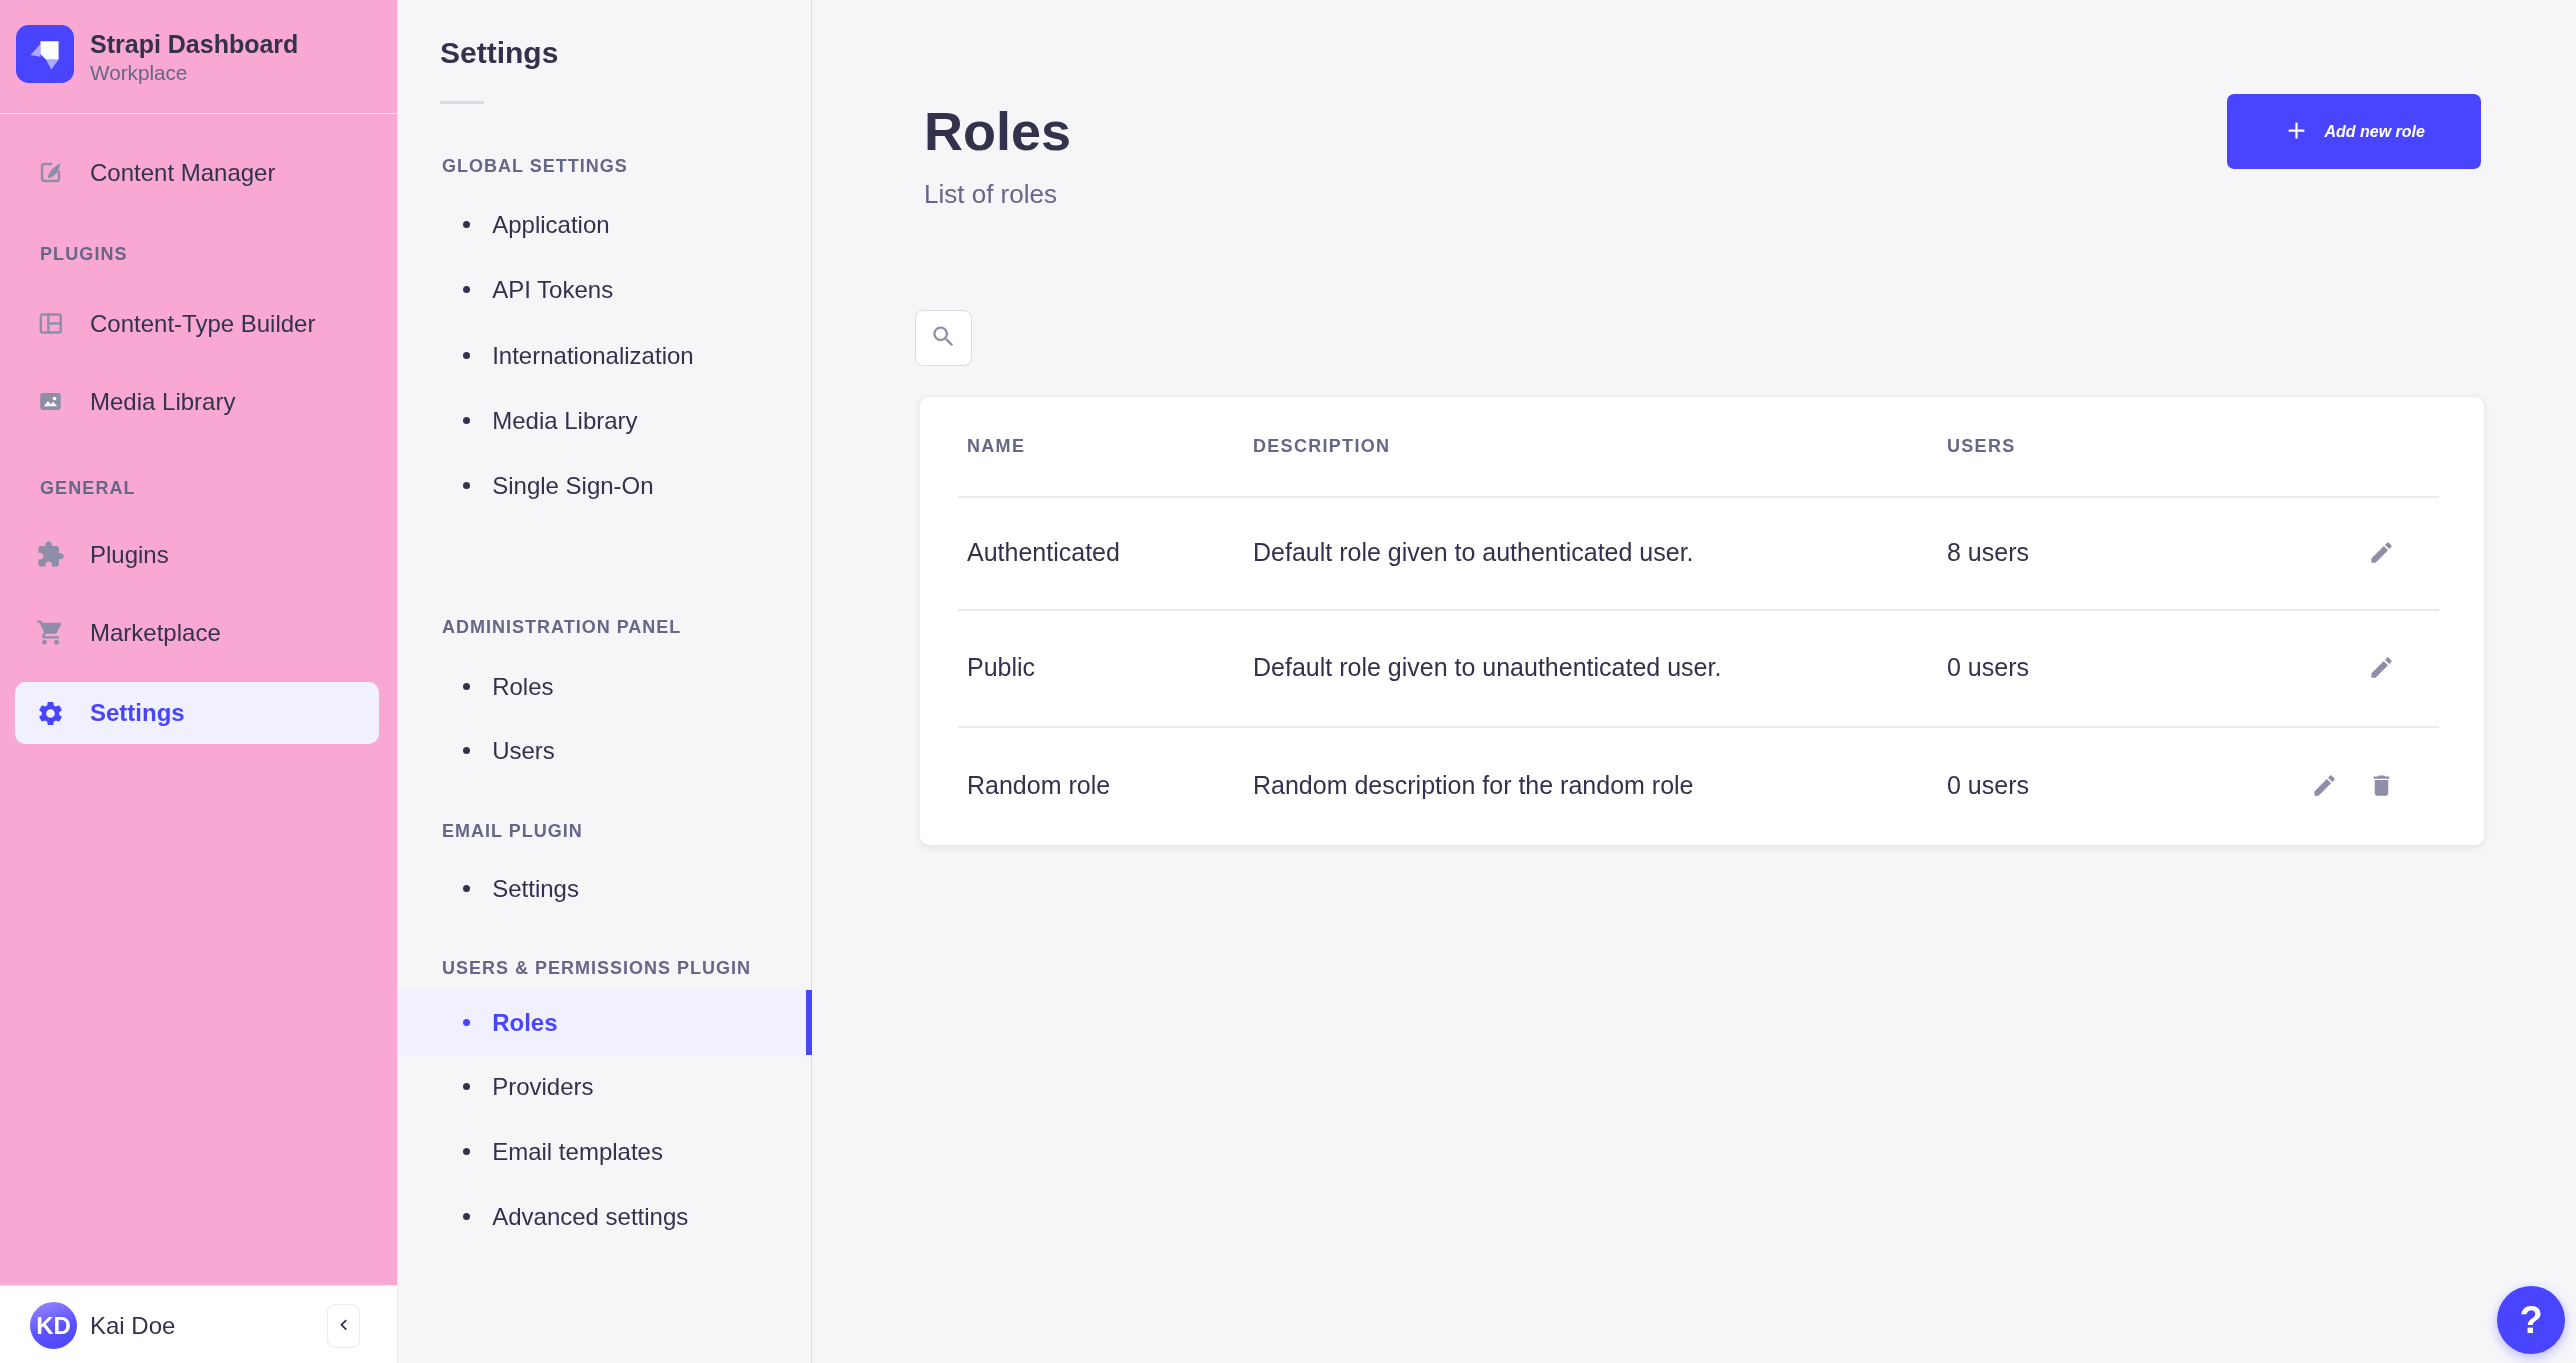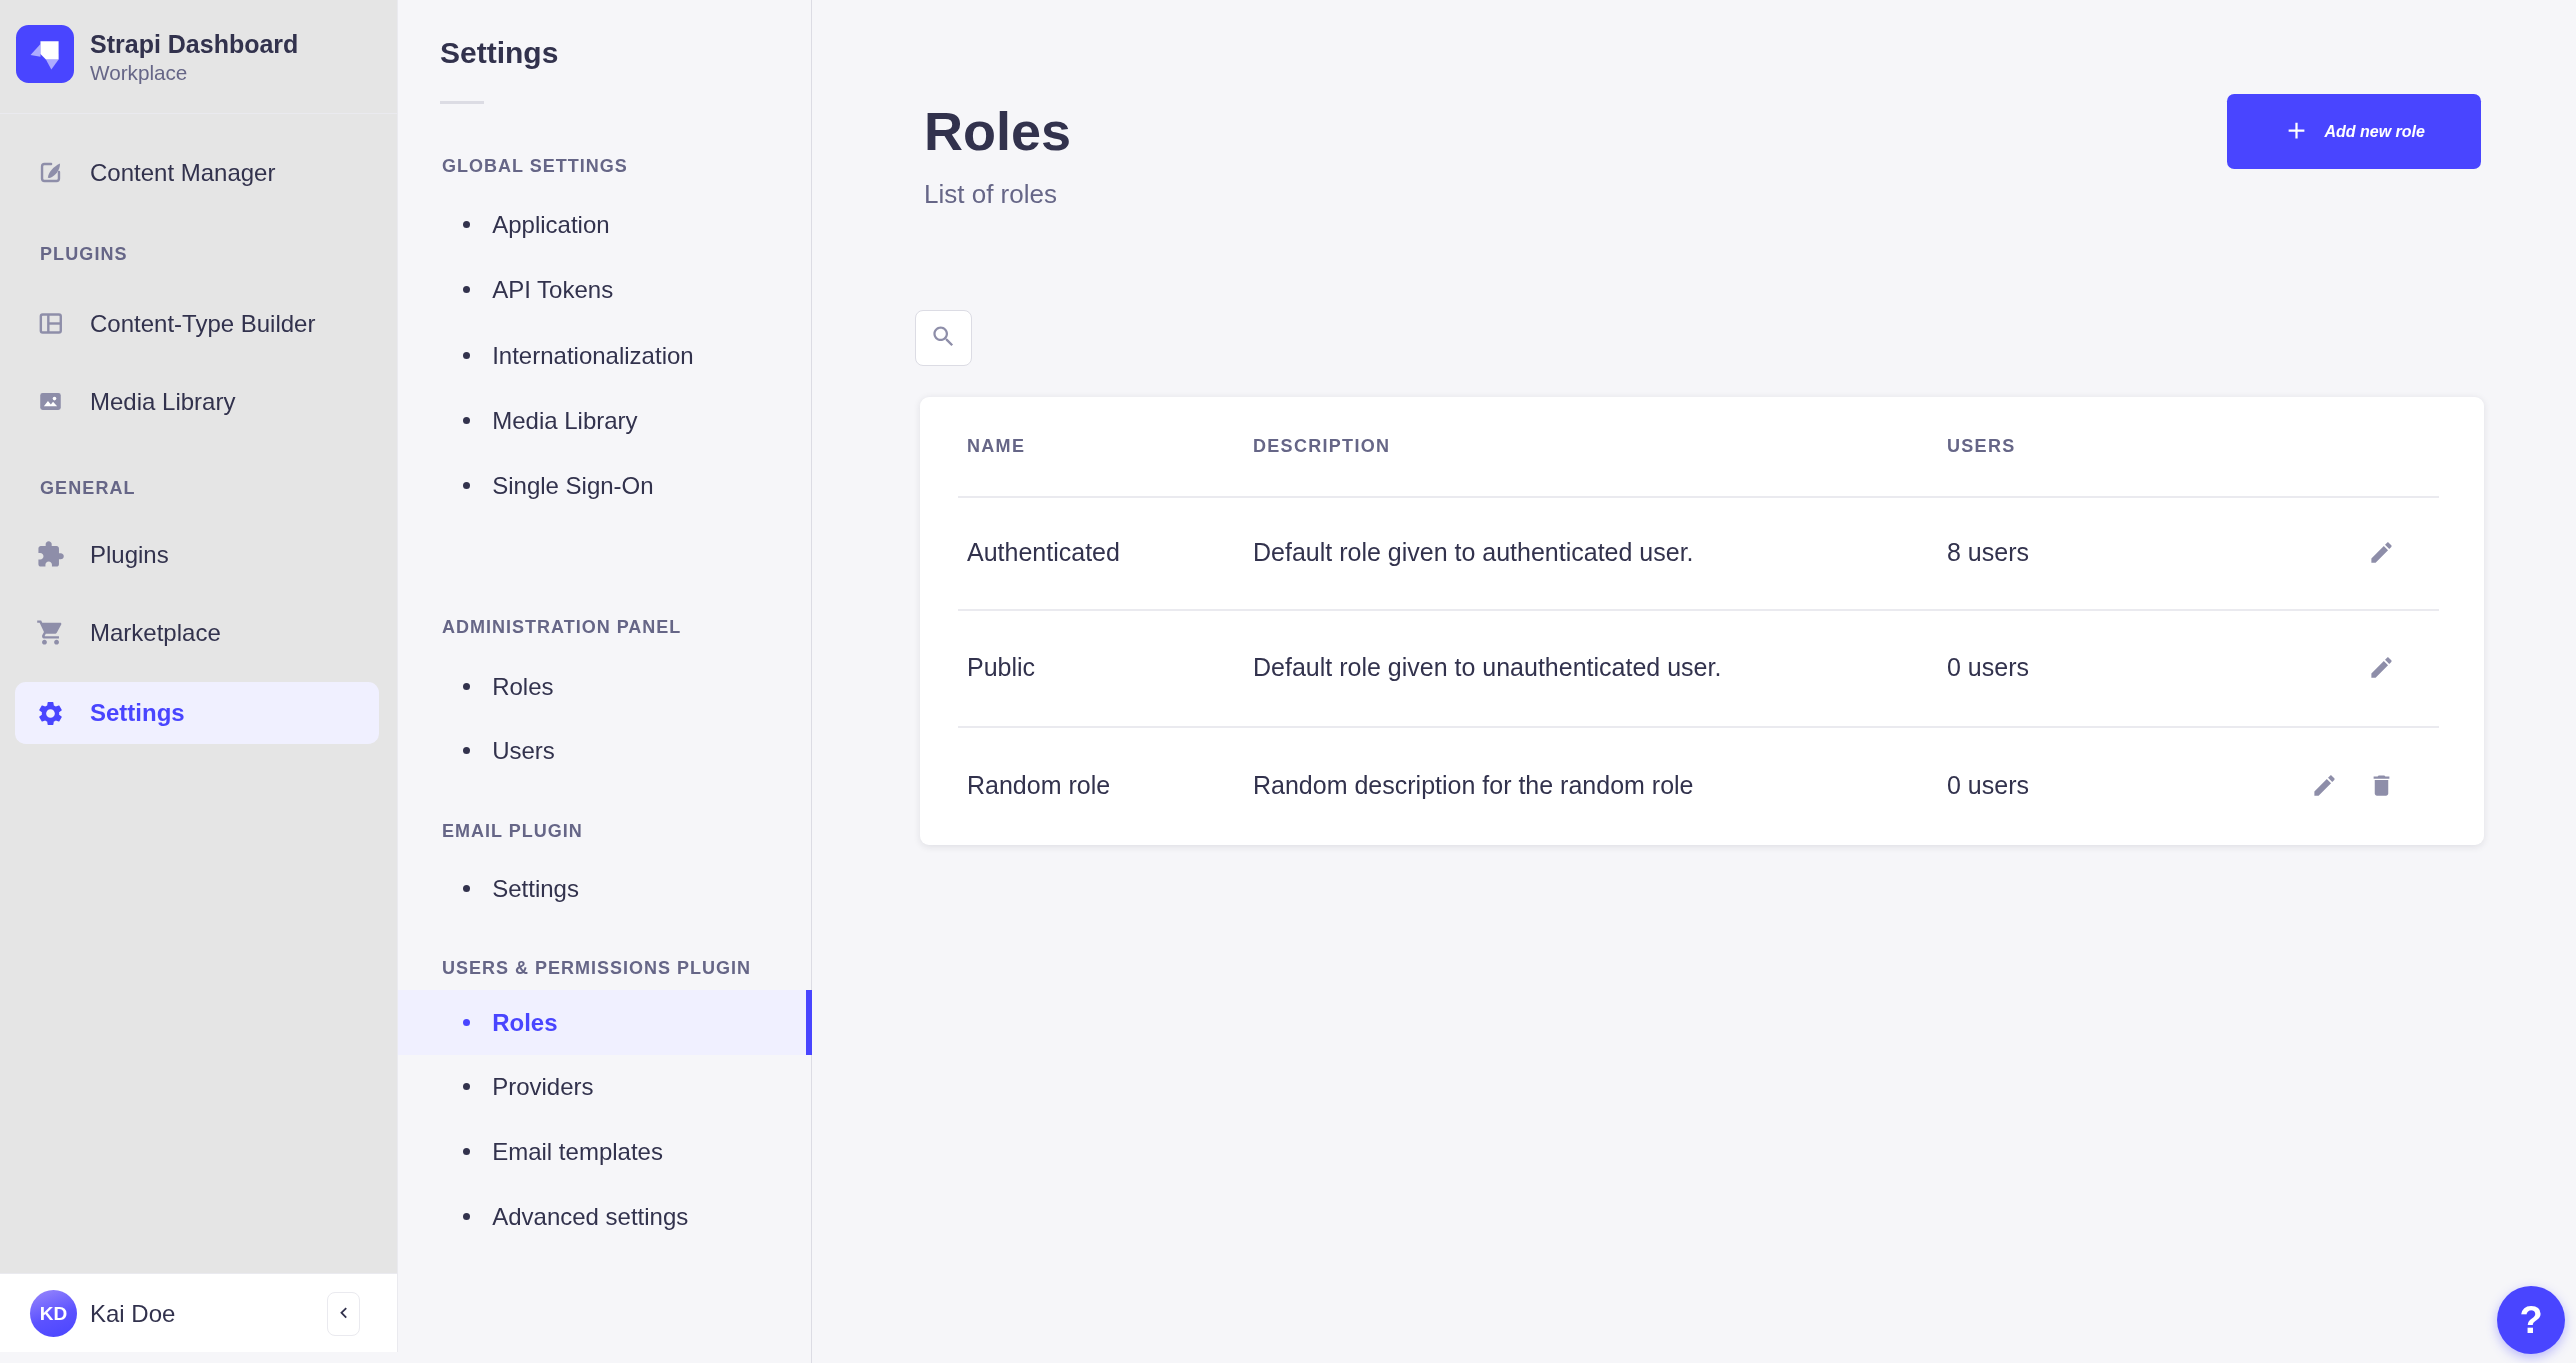--- a/index.html
+++ b/index.html
@@ -8,22 +8,22 @@
     font-family:"Liberation Sans", sans-serif;
     background:#F6F6F9;
     color:#32324D;
     overflow:hidden;
     position:relative;
   }
   .app { position:absolute; inset:0; }
 
   
   .main-nav {
-    position:absolute; top:0; bottom:12px; left:0; width:398px;
-    background:#e5e5e5; border-right:1.8px solid #EAEAEF;
+    position:absolute; top:0; bottom:0; left:0; width:398px;
+    background:#f9a8d4; border-right:1.8px solid #EAEAEF;
   }
   .brand {
     position:absolute; top:0; left:0; right:0; height:114px;
     border-bottom:1.8px solid #EAEAEF; cursor:pointer;
   }
   .brand-logo {
     position:absolute; left:16px; top:25px; width:58px; height:58px;
     border-radius:12.6px; background:#4945FF;
   }
   .brand-logo svg { width:58px; height:58px; display:block; }
@@ -48,21 +48,21 @@
     font-size:18px; font-weight:700; letter-spacing:1.1px; color:#666687;
   }
 
   .nav-footer {
     position:absolute; left:0; right:0; bottom:0; height:79px;
     border-top:1.8px solid #EAEAEF; background:#FFFFFF;
   }
   .avatar {
     position:absolute; left:30px; top:16px; width:47px; height:47px; border-radius:50%;
     background:linear-gradient(160deg,#9B8AFB 0%,#5C52FF 55%,#4945FF 100%);
-    color:#FFFFFF; font-weight:700; font-size:19px;
+    color:#FFFFFF; font-weight:700; font-size:24px;
     display:flex; align-items:center; justify-content:center; cursor:pointer;
   }
   .footer-name { position:absolute; left:90px; top:0; height:79px; display:flex; align-items:center; font-size:24px; color:#32324D; }
   .collapse-btn {
     position:absolute; left:327px; top:18px; width:33px; height:44px;
     background:#FFFFFF; border:1.8px solid #EAEAEF; border-radius:8px;
     display:flex; align-items:center; justify-content:center; cursor:pointer; color:#32324D;
   }
   .collapse-btn svg { width:21.6px; height:21.6px; }
 

